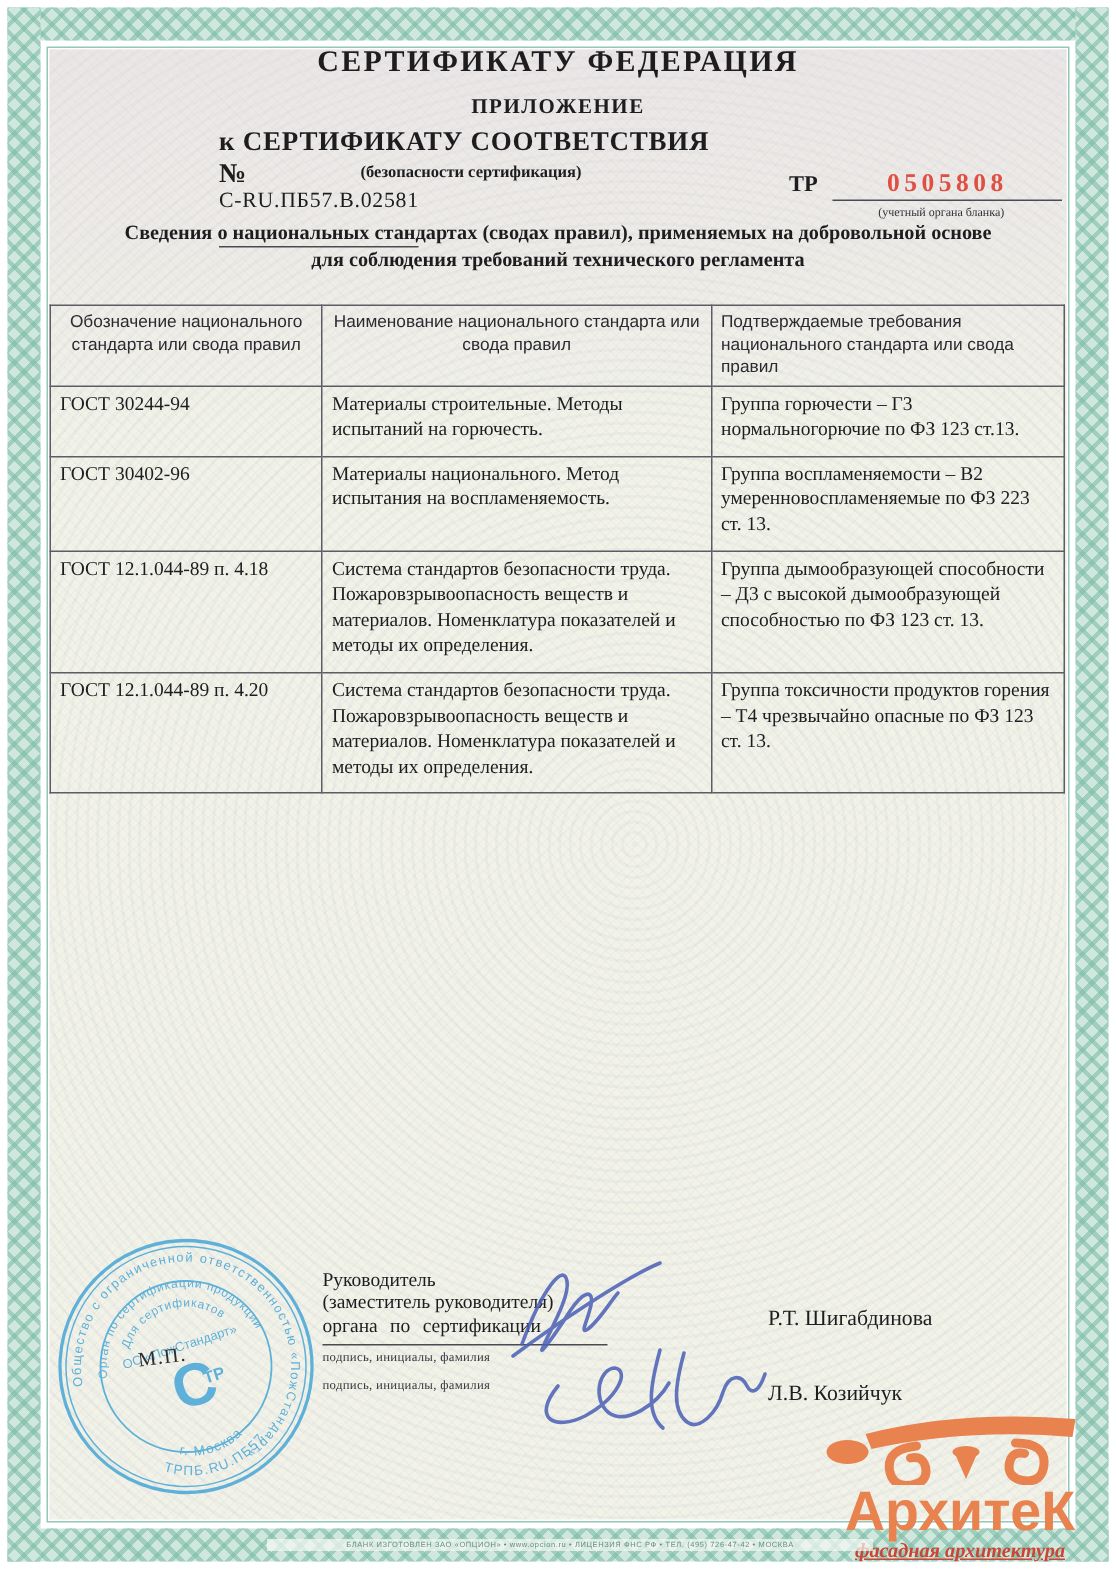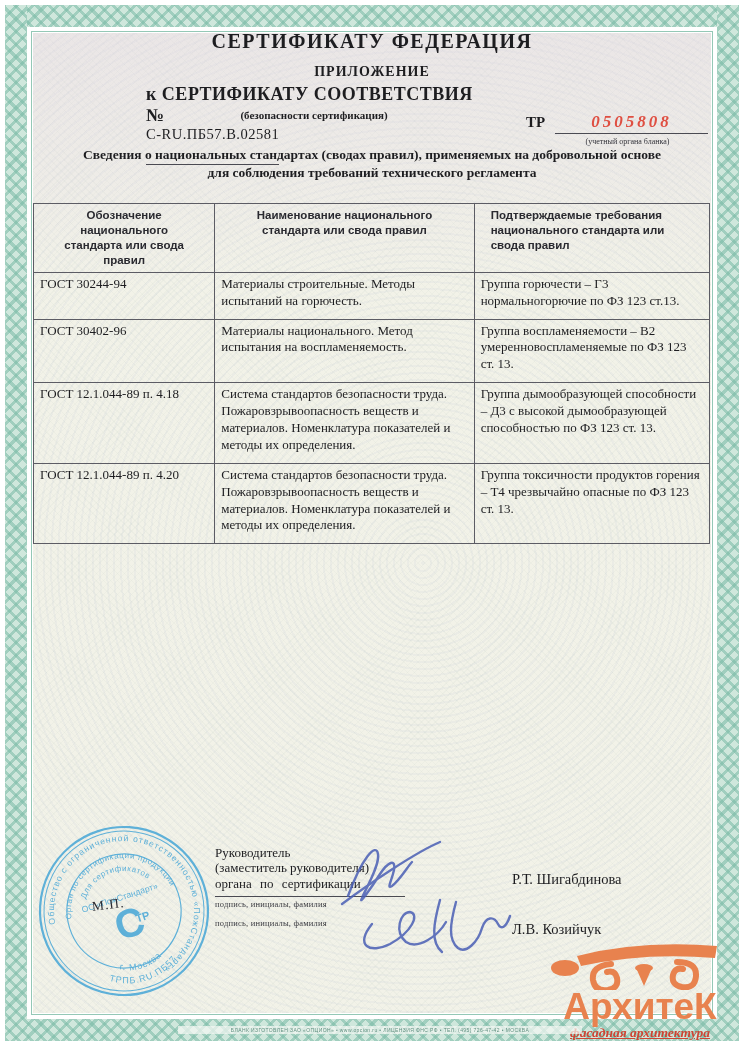--- a/index.html
+++ b/index.html
@@ -33,28 +33,28 @@
   .title-app{left:0;right:0;top:64px;font-size:14px;font-weight:bold;letter-spacing:1px;text-align:center;}
   .cert-row{left:130px;top:84px;width:578px;display:flex;align-items:baseline;flex-direction:column;}
   .cert-line{font-size:18px;font-weight:bold;letter-spacing:.5px;white-space:nowrap;}
   .no-sign{font-size:18px;font-weight:bold;margin-left:16px;}
   .cert-num-field{flex:1;margin-left:12px;border-bottom:1.3px solid #4a4a52;text-align:right;
       font-size:14.5px;padding-bottom:21px;letter-spacing:.5px;}
   .mandatory{left:130px;top:109px;width:368px;text-align:center;font-size:11px;font-weight:bold;}
   .tr-row{left:526px;top:112px;width:182px;display:flex;align-items:baseline;}
   .tr-label{font-size:15px;font-weight:bold;}
   .tr-num-field{flex:1;margin-left:10px;border-bottom:1.3px solid #4a4a52;text-align:center;
-      font-size:17px;font-weight:bold;letter-spacing:3px;color:#df4f42;padding-bottom:1px;font-style:italic;}
+      font-size:17px;font-weight:bold;letter-spacing:3px;color:#df4f42;padding-bottom:1px;}
   .blank-note{left:545px;top:137px;width:165px;text-align:center;font-size:8px;color:#33333a;}
   .subject{left:82px;top:146px;width:580px;text-align:center;font-size:13.5px;font-weight:bold;line-height:1.3;}
 
   table.std{position:absolute;left:33px;top:203px;width:677px;border-collapse:collapse;}
   table.std th, table.std td{border:1px solid #5c5c64;vertical-align:top;}
-  table.std th{font-family:"Liberation Sans","DejaVu Sans",sans-serif;font-size:11.5px;font-weight:bold;
-      color:#2a2a30;padding:4px 16px;line-height:1.3;}
+  table.std th{font-family:"Liberation Sans","DejaVu Sans",sans-serif;font-size:11.5px;font-weight:normal;
+      color:#2a2a30;padding:4px 6px;line-height:1.3;}
   table.std th.c{text-align:center;}
   table.std th.l{text-align:left;}
   table.std td{font-size:13px;line-height:1.3;padding:3px 6px 9px 6px;}
   td.gost{white-space:nowrap;}
   .col1{width:181px;}.col2{width:259px;}.col3{width:235px;}
 
   .sig-roles{left:215px;top:845px;width:190px;font-size:13px;line-height:1.18;}
   .role-underline{border-bottom:1px solid #4a4a52;padding-bottom:5px;}
   .role-just{word-spacing:5px;}
   .sig-caption{font-size:8.5px;color:#3a3a40;margin-top:2px;letter-spacing:.2px;}
@@ -122,21 +122,21 @@
     </thead>
     <tbody>
       <tr>
         <td class="gost">ГОСТ 30244-94</td>
         <td>Материалы строительные. Методы испытаний на горючесть.</td>
         <td>Группа горючести – Г3 нормальногорючие по ФЗ 123 ст.13.</td>
       </tr>
       <tr>
         <td class="gost">ГОСТ 30402-96</td>
         <td>Материалы национального. Метод испытания на воспламеняемость.</td>
-        <td>Группа воспламеняемости – В2 умеренновоспламеняемые по ФЗ 123 ст. 13.</td>
+        <td>Группа воспламеняемости – В2 умеренновоспламеняемые по ФЗ 223 ст. 13.</td>
       </tr>
       <tr>
         <td class="gost">ГОСТ 12.1.044-89 п. 4.18</td>
         <td>Система стандартов безопасности труда. Пожаровзрывоопасность веществ и материалов. Номенклатура показателей и методы их определения.</td>
         <td>Группа дымообразующей способности – Д3 с высокой дымообразующей способностью по ФЗ 123 ст. 13.</td>
       </tr>
       <tr>
         <td class="gost">ГОСТ 12.1.044-89 п. 4.20</td>
         <td>Система стандартов безопасности труда. Пожаровзрывоопасность веществ и материалов. Номенклатура показателей и методы их определения.</td>
         <td>Группа токсичности продуктов горения  – Т4 чрезвычайно опасные по ФЗ 123 ст. 13.</td>

